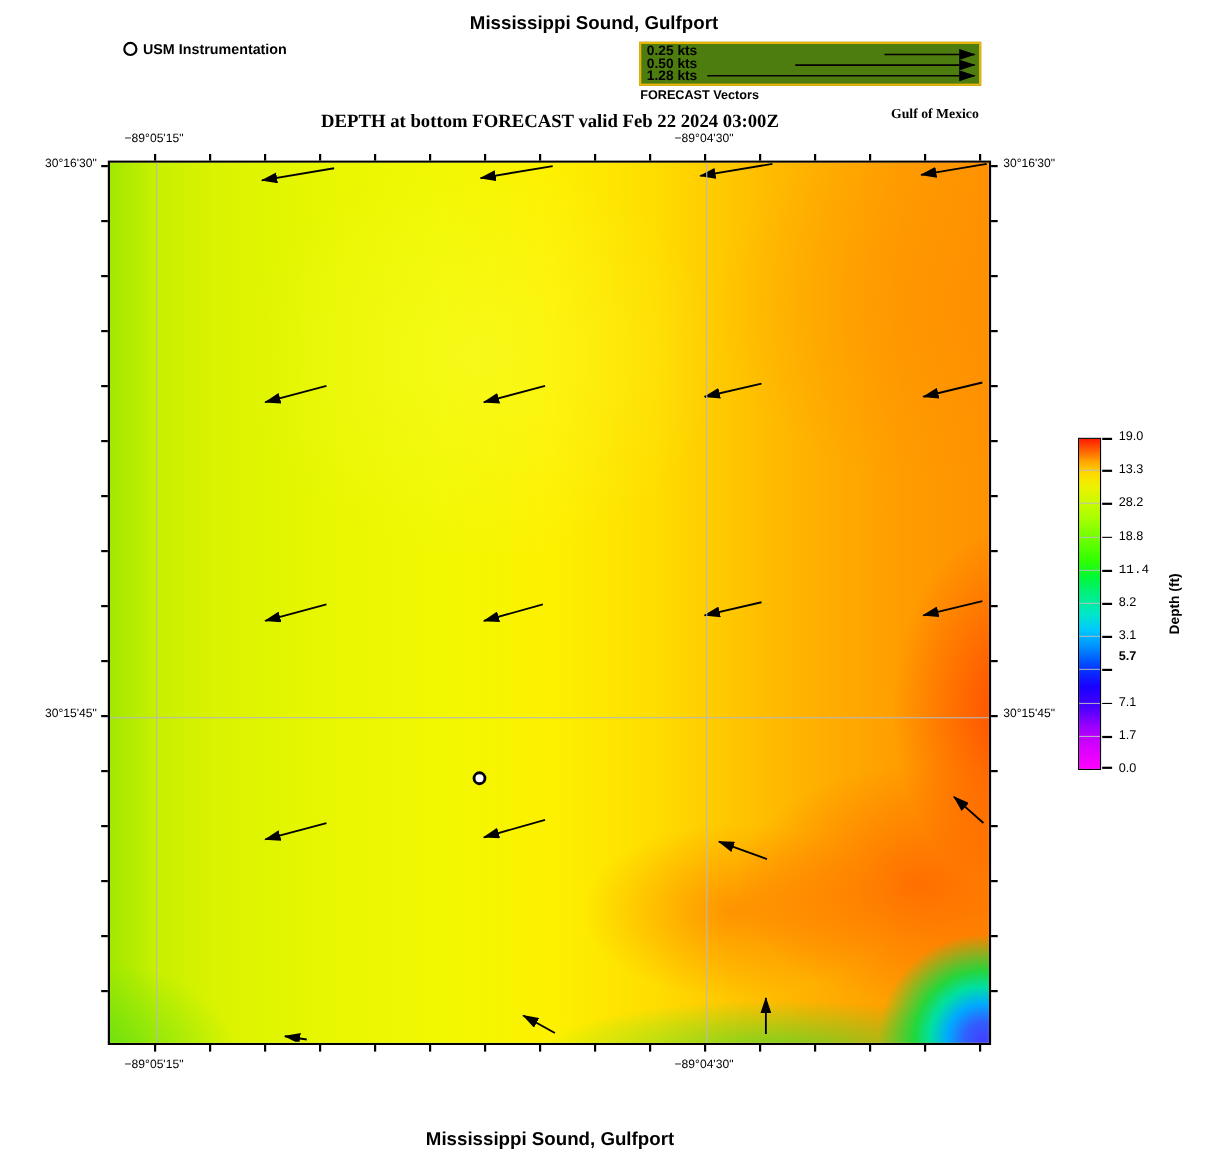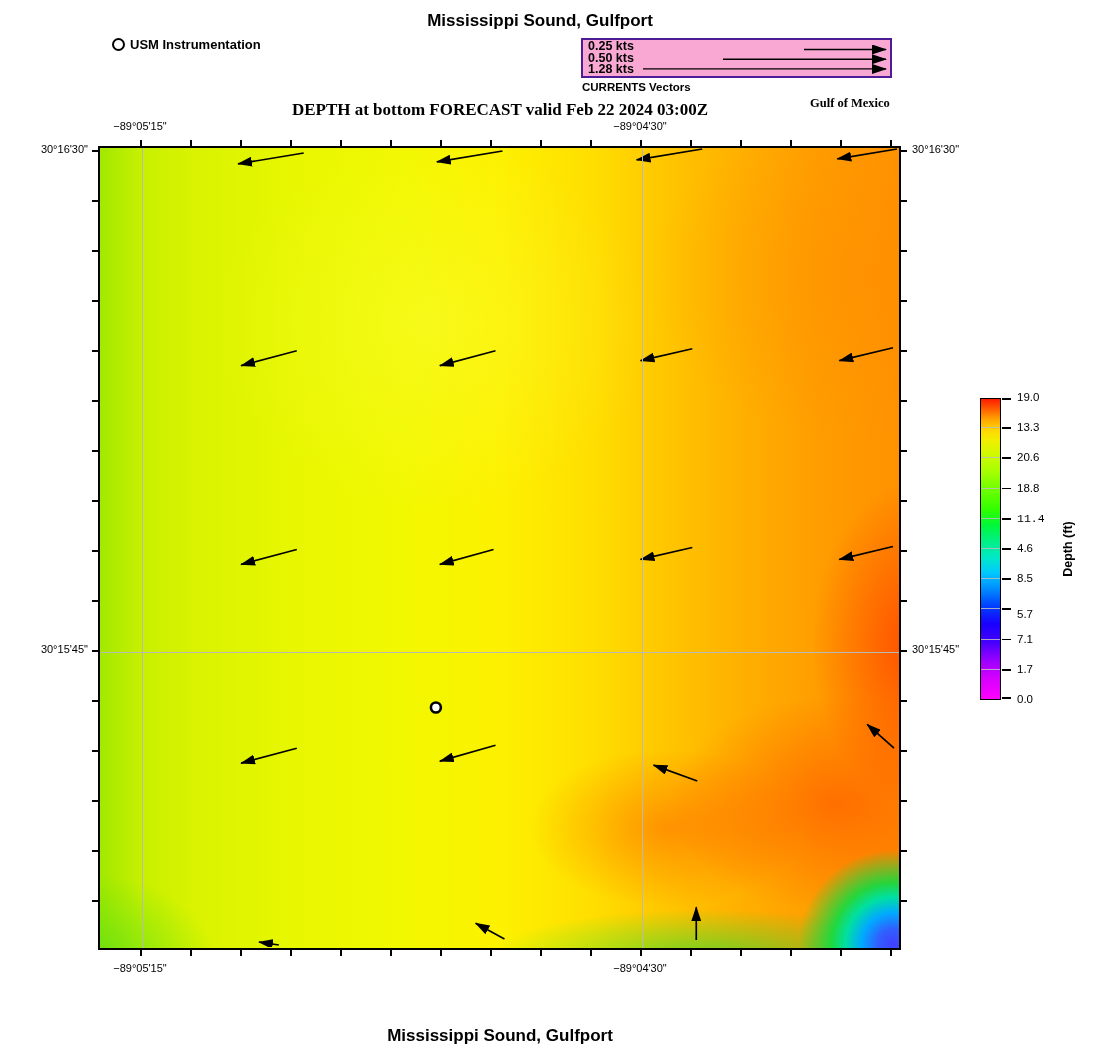--- a/index.html
+++ b/index.html
@@ -12,21 +12,21 @@
   #top-title{left:40px;top:11px;width:1000px;text-align:center;font-size:17px;font-weight:bold;}
   #bottom-title{left:0;top:1026px;width:1000px;text-align:center;font-size:17px;font-weight:bold;}
   #subtitle{left:0;top:100px;width:1000px;text-align:center;
     font-family:"Liberation Serif",serif;font-size:17px;font-weight:bold;}
   #gulf-label{left:810px;top:96px;width:110px;font-family:"Liberation Serif",serif;
     font-size:12.5px;font-weight:bold;}
   #usm-legend{left:112px;top:37px;display:flex;align-items:center;gap:5px;}
   #usm-legend .dot{width:9px;height:9px;border:2.6px solid #000;border-radius:50%;background:#fff;display:inline-block;}
   #usm-legend .lbl{font-size:13px;font-weight:bold;}
   
-  #currents-box{left:581px;top:38px;width:311px;height:40px;border:2px solid #4c1d95;box-sizing:border-box;background:#f9a8d4;}
+  #currents-box{left:581px;top:38px;width:311px;height:40px;border:2px solid #eab308;box-sizing:border-box;background:#4d7c0f;}
   #currents-box .labels{position:absolute;left:5px;top:1px;}
   #currents-box .labels div{font-size:12.5px;font-weight:bold;line-height:11.5px;}
   #currents-arrows{position:absolute;left:0;top:0;}
   #currents-caption{left:582px;top:81px;font-size:11.5px;font-weight:bold;}
   
   #map{left:98px;top:146px;width:803px;height:804px;border:2.5px solid #000;box-sizing:border-box;}
   #field{position:absolute;inset:0;
     background:
       radial-gradient(circle 95px at 99.3% 99.6%, #4040ff 0px, #3060ff 16px, #00aaff 32px, #00e0a0 48px, rgba(0,225,70,.85) 62px, rgba(110,235,0,0) 95px),
       radial-gradient(ellipse 300px 65px at 76% 101%, rgba(0,230,60,.55), rgba(0,230,60,0) 72%),
@@ -78,21 +78,21 @@
       <defs>
         <marker id="ah-leg" markerWidth="15" markerHeight="10" refX="14" refY="5" orient="auto" markerUnits="userSpaceOnUse">
           <path d="M0,0 L15,5 L0,10 z" fill="#000"></path>
         </marker>
       </defs>
       <line x1="221" y1="9.5" x2="303" y2="9.5" stroke="#000" stroke-width="1.4" marker-end="url(#ah-leg)"></line>
       <line x1="140" y1="19.2" x2="303" y2="19.2" stroke="#000" stroke-width="1.4" marker-end="url(#ah-leg)"></line>
       <line x1="60" y1="28.9" x2="303" y2="28.9" stroke="#000" stroke-width="1.4" marker-end="url(#ah-leg)"></line>
     </svg>
 </div>
-<div class="abs" id="currents-caption">CURRENTS Vectors</div>
+<div class="abs" id="currents-caption">FORECAST Vectors</div>
 
 <div class="abs" id="subtitle">DEPTH at bottom FORECAST valid Feb 22 2024 03:00Z</div>
 <div class="abs" id="gulf-label">Gulf of Mexico</div>
 
 <div class="abs" id="map">
   <div id="field"></div>
   <svg id="vectors" width="798" height="799" viewBox="0 0 803 804">
       <defs>
         <marker id="ah-map" markerWidth="15" markerHeight="10" refX="14" refY="5" orient="auto" markerUnits="userSpaceOnUse">
           <path d="M0,0 L15,5 L0,10 z" fill="#000"></path>
@@ -209,31 +209,31 @@
       <div class="cb-grid" style="top: 209.4px;"></div>
       <div class="cb-grid" style="top: 239.6px;"></div>
       <div class="cb-grid" style="top: 269.8px;"></div>
     </div>
   <div id="cb-title">Depth (ft)</div>
 <div class="cb-tick" style="top: 0px;"></div>
     <div class="cb-label" style="top: -7px;">19.0</div>
     <div class="cb-tick" style="top: 29.2px;"></div>
     <div class="cb-label" style="top: 23.2px;">13.3</div>
     <div class="cb-tick" style="top: 59.4px;"></div>
-    <div class="cb-label" style="top: 53.4px;">20.6</div>
+    <div class="cb-label" style="top: 53.4px;">28.2</div>
     <div class="cb-tick" style="top: 89.6px;"></div>
     <div class="cb-label" style="top: 83.6px;">18.8</div>
     <div class="cb-tick" style="top: 119.8px;"></div>
     <div class="cb-label" style="top: 113.8px; font-family: Liberation Mono, monospace;">11.4</div>
     <div class="cb-tick" style="top: 150px;"></div>
-    <div class="cb-label" style="top: 144px;">4.6</div>
+    <div class="cb-label" style="top: 144px;">8.2</div>
     <div class="cb-tick" style="top: 180.2px;"></div>
-    <div class="cb-label" style="top: 174.2px;">8.5</div>
+    <div class="cb-label" style="top: 174.2px;">3.1</div>
     <div class="cb-tick" style="top: 210.4px;"></div>
-    <div class="cb-label" style="top: 210px;">5.7</div>
+    <div class="cb-label" style="top: 193px; font-weight: bold;">5.7</div>
     <div class="cb-tick" style="top: 240.6px;"></div>
     <div class="cb-label" style="top: 234.6px;">7.1</div>
     <div class="cb-tick" style="top: 270.8px;"></div>
     <div class="cb-label" style="top: 264.8px;">1.7</div>
     <div class="cb-tick" style="top: 299px;"></div>
     <div class="cb-label" style="top: 295px;">0.0</div>
   </div>
 
 <div class="abs" id="bottom-title">Mississippi Sound, Gulfport</div>
 

